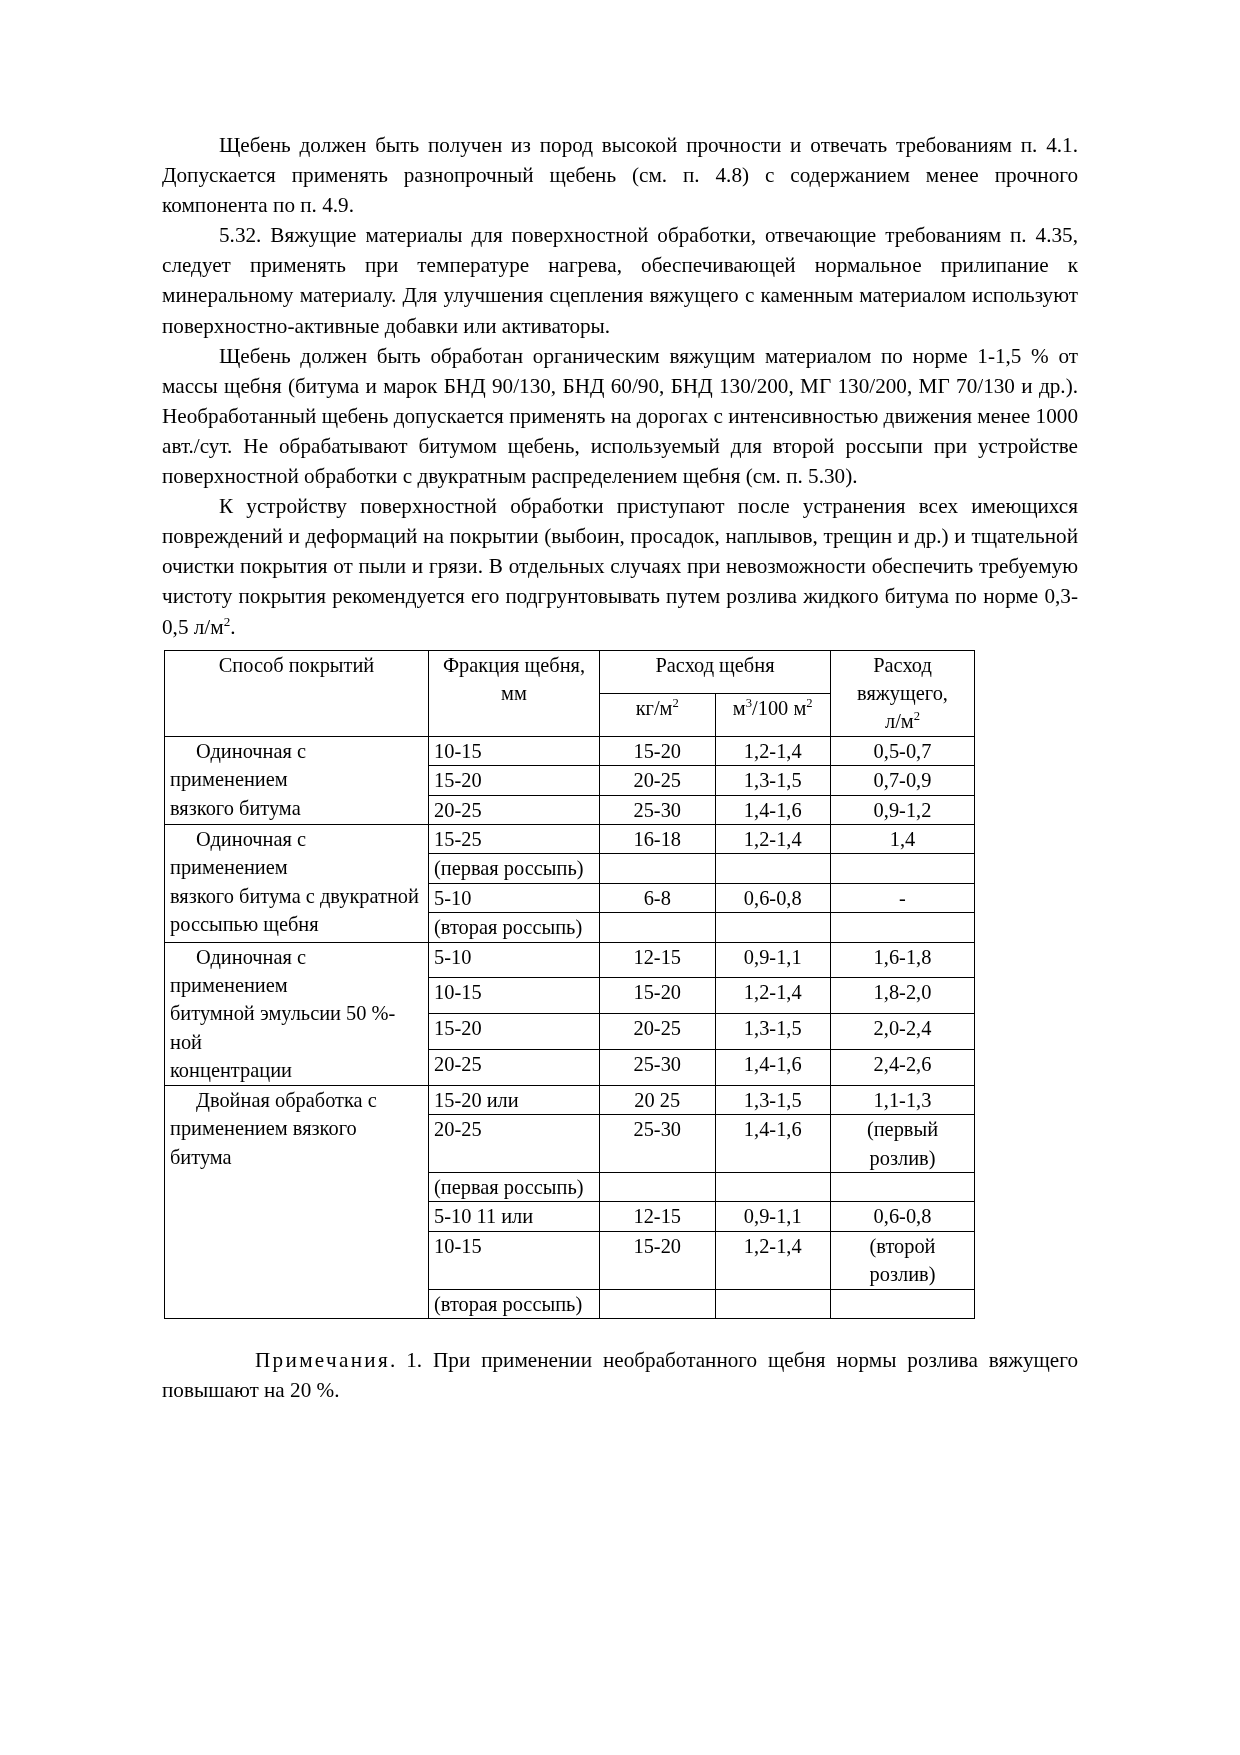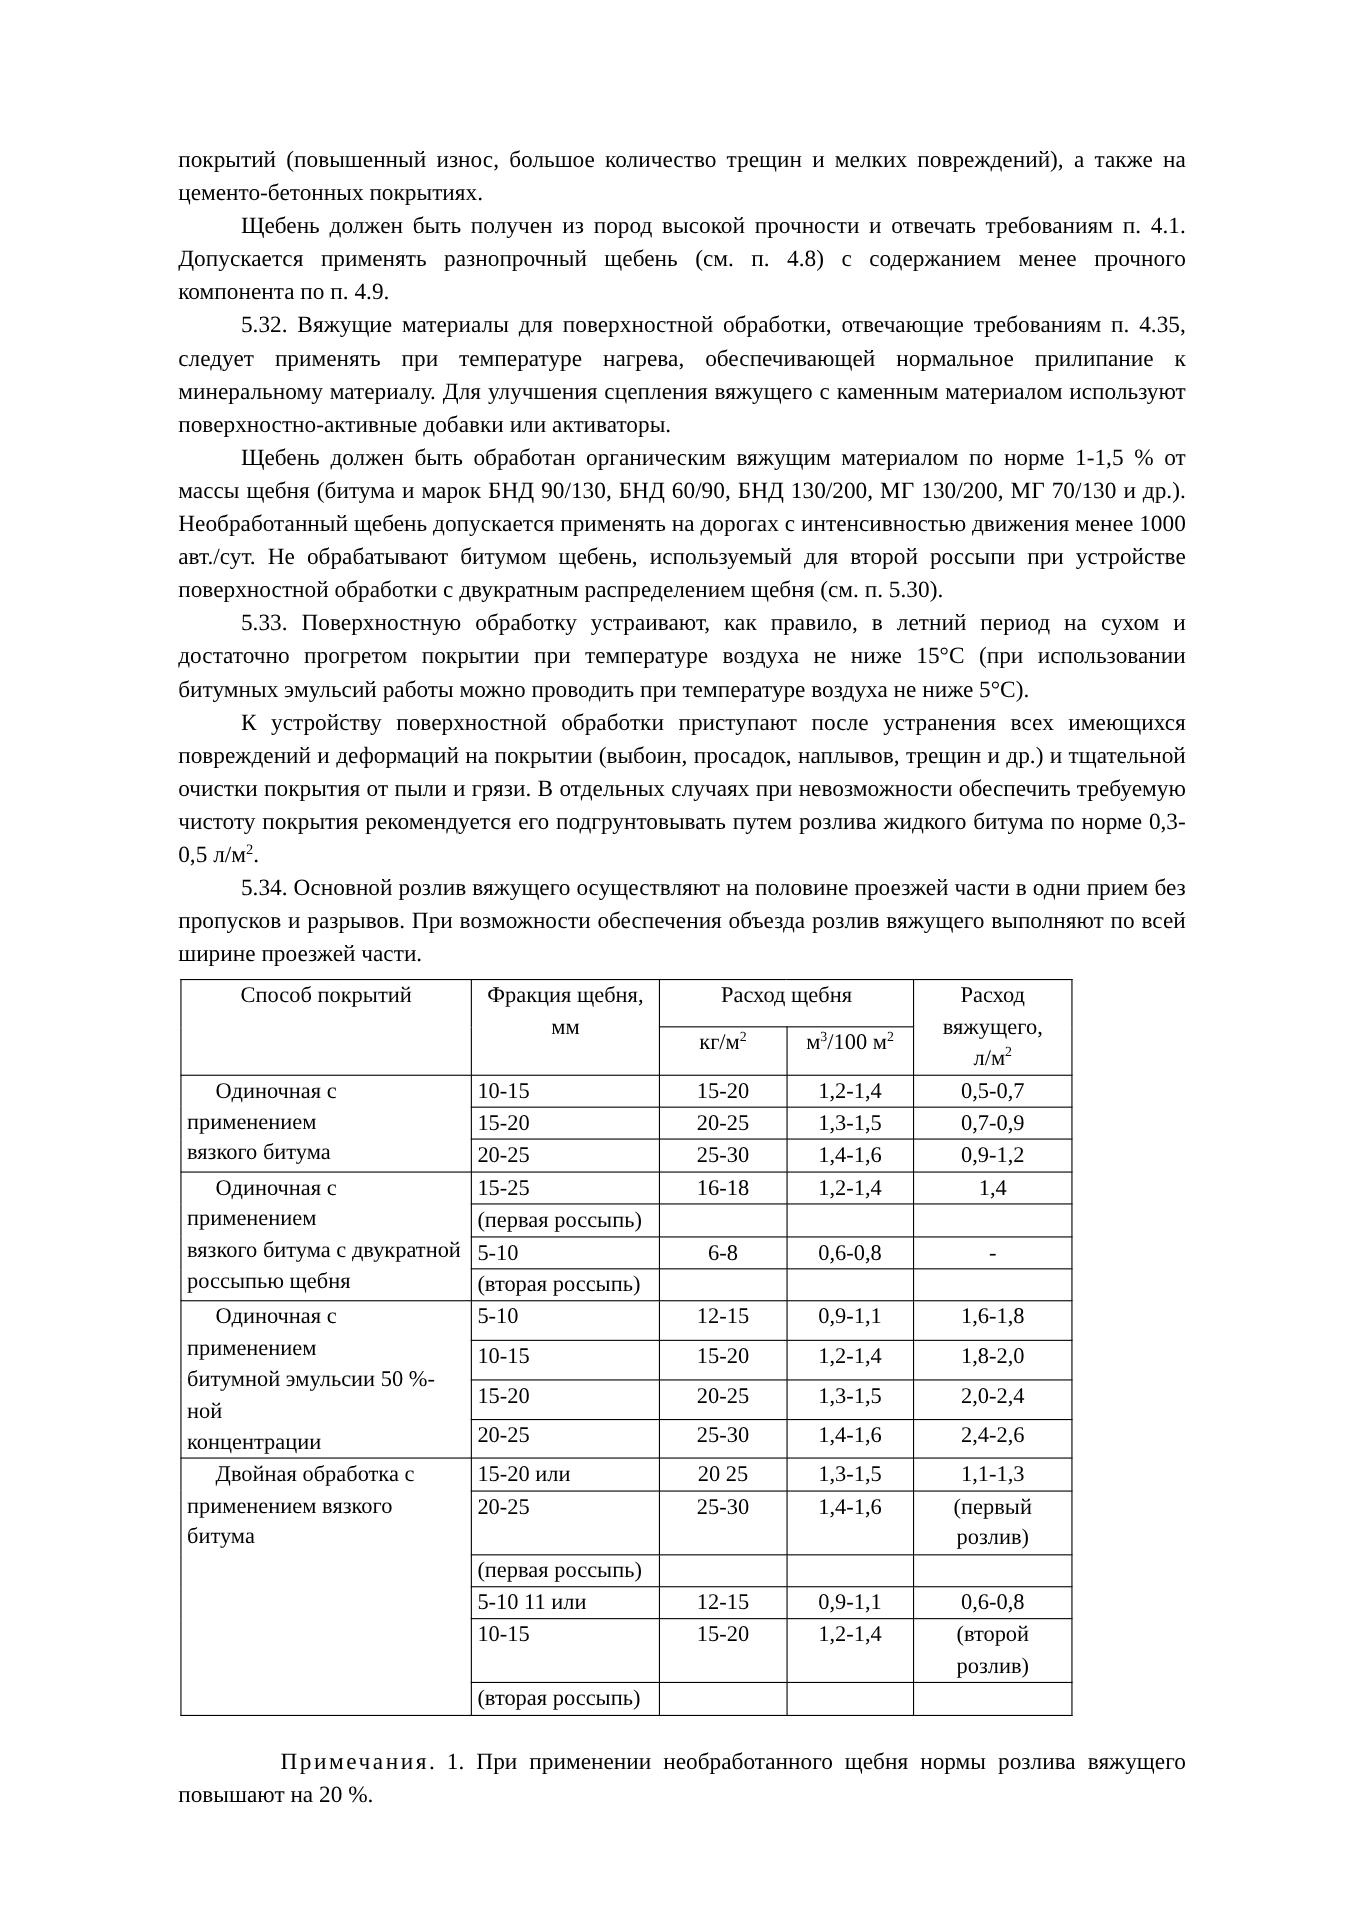--- a/index.html
+++ b/index.html
@@ -110,30 +110,27 @@
     margin-left: 36px;
   }
 </style>
 </head>
 <body>
 
 <div class="page">
   <div class="doc-body">
 
     <div>
-      <p class="noind">покрытий (повышенный износ, большое количество трещин и мелких повреждений), а также на цементо-бетонных покрытиях.</p>
       <p class="ind">Щебень должен быть получен из пород высокой прочности и отвечать требованиям п. 4.1. Допускается применять разнопрочный щебень (см. п. 4.8) с содержанием менее прочного компонента по п. 4.9.</p>
       <p class="ind">5.32. Вяжущие материалы для поверхностной обработки, отвечающие требованиям п. 4.35, следует применять при температуре нагрева, обеспечивающей нормальное прилипание к минеральному материалу. Для улучшения сцепления вяжущего с каменным материалом используют поверхностно-активные добавки или активаторы.</p>
       <p class="ind">Щебень должен быть обработан органическим вяжущим материалом по норме 1-1,5 % от массы щебня (битума и марок БНД 90/130, БНД 60/90, БНД 130/200, МГ 130/200, МГ 70/130 и др.). Необработанный щебень допускается применять на дорогах с интенсивностью движения менее 1000 авт./сут. Не обрабатывают битумом щебень, используемый для второй россыпи при устройстве поверхностной обработки с двукратным распределением щебня (см. п. 5.30).</p>
-      <p class="ind">5.33. Поверхностную обработку устраивают, как правило, в летний период на сухом и достаточно прогретом покрытии при температуре воздуха не ниже 15°С (при использовании битумных эмульсий работы можно проводить при температуре воздуха не ниже 5°С).</p>
     </div>
 
     <p class="ind"><span>К устройству поверхностной обработки приступают после устранения всех имеющихся повреждений и деформаций на покрытии (выбоин, просадок, наплывов, трещин и др.) и тщательной очистки покрытия от пыли и грязи. В отдельных случаях при невозможности обеспечить требуемую чистоту покрытия рекомендуется его подгрунтовывать путем розлива жидкого битума по норме 0,3-0,5 л/м</span><sup>2</sup><span>.</span></p>
 
-    <p class="ind">5.34. Основной розлив вяжущего осуществляют на половине проезжей части в одни прием без пропусков и разрывов. При возможности обеспечения объезда розлив вяжущего выполняют по всей ширине проезжей части.</p>
 
 
     <table class="tbl">
       <thead>
         <tr>
           <th class="c-method h-top" rowspan="2">Способ покрытий</th>
           <th class="c-fraction h-top" rowspan="2">
             <span>Фракция щебня,</span><br>
             <span>мм</span>
           </th>

